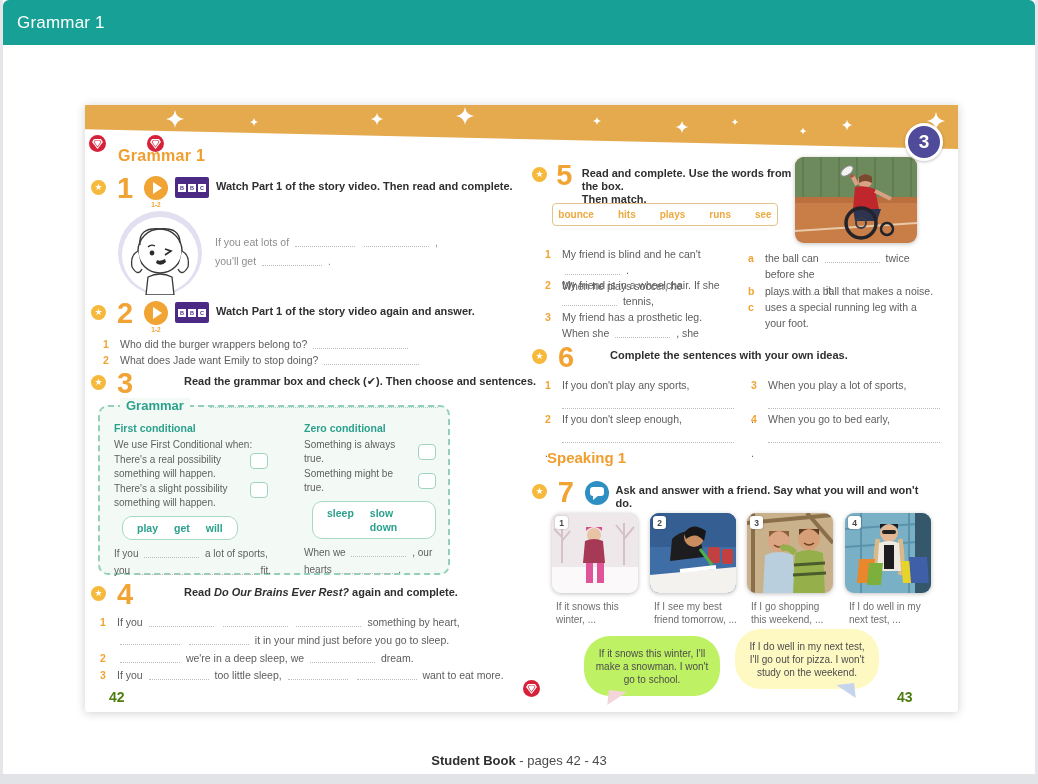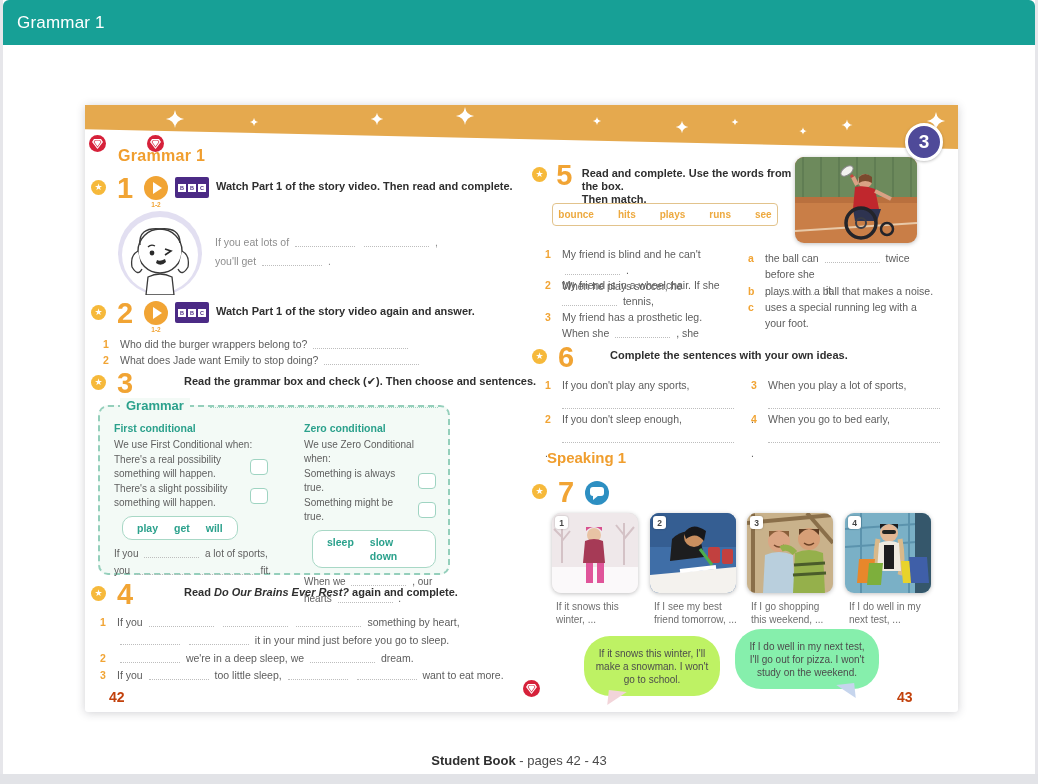--- a/index.html
+++ b/index.html
@@ -48,21 +48,21 @@
   .qnum{color:#f1a434;font-weight:bold;flex:none;width:8px;}
 
   
   .gbox{position:absolute;left:13px;top:300px;width:348px;height:166px;border:2px dashed #94cfbb;
         border-radius:10px;background:#f3faf6;}
   .gbox .gtitle{position:absolute;left:20px;top:-9px;background:#f3faf6;padding:0 6px;
         color:#2ba18c;font-weight:bold;font-size:13px;}
   .gleader{position:absolute;left:110px;top:0;right:10px;border-top:1.5px dotted #9fd4c2;}
   .gcol{position:absolute;top:14px;font-size:10px;color:#5f5f5f;line-height:14px;}
   .ghead{color:#2ba18c;font-weight:bold;font-size:10.5px;margin-bottom:3px;}
-  .opt{display:flex;align-items:center;gap:8px;margin-top:1px;}
+  .opt{display:flex;align-items:flex-start;gap:8px;margin-top:1px;}
   .cb{width:16px;height:14px;border:1.5px solid #9fd4c2;border-radius:4px;background:#fff;flex:none;}
   .chipbox{display:inline-flex;gap:16px;border:1.5px solid #a8d8c6;border-radius:10px;background:#fff;
         padding:4px 14px;margin:6px 0 4px 8px;}
   .chipbox span{color:#2ba18c;font-weight:bold;font-size:10.5px;}
   .gline{margin-top:3px;}
 
   
   .wordbox{position:absolute;left:467px;top:98px;width:196px;display:flex;gap:24px;justify-content:center;
         border:1px solid #e2c38c;border-radius:4px;background:#fff;padding:5px 14px;}
   .wordbox span{color:#eda93f;font-weight:bold;font-size:10px;}
@@ -76,27 +76,27 @@
   .period{color:#5d5d5d;font-size:10.5px;}
 
   .speak-title{font-size:15px;font-weight:bold;color:#f09e2e;}
   .chat{width:24px;height:24px;border-radius:50%;background:#2d8fc2;position:relative;flex:none;margin-top:1px;}
   .chat::before{content:"";position:absolute;left:5px;top:6px;width:14px;height:9px;background:#fff;border-radius:3px;}
   .chat::after{content:"";position:absolute;left:8px;top:14px;border-top:5px solid #fff;border-right:6px solid transparent;}
 
   .bubble{position:absolute;border-radius:26px;padding:8px 10px;font-size:10px;line-height:13px;color:#4c4c4c;
         text-align:center;display:flex;align-items:center;justify-content:center;}
   .bubble.pink{background:#bef264;}
-  .bubble.blue{background:#86efac;}
+  .bubble.blue{background:#fef9c3;}
   .bubble.pink::after{content:"";position:absolute;bottom:-10px;left:24px;width:0;height:0;
         border-top:15px solid #f2d4d9;border-right:18px solid transparent;transform:rotate(6deg);}
   .bubble.blue::after{content:"";position:absolute;bottom:-10px;right:24px;width:0;height:0;
         border-top:15px solid #c6d5ed;border-left:18px solid transparent;transform:rotate(-6deg);}
 
-  .pgnum{font-size:14px;font-weight:bold;color:#c2410c;}
+  .pgnum{font-size:14px;font-weight:bold;color:#4d7c0f;}
   .footer{position:absolute;left:0;right:0;bottom:16px;text-align:center;font-size:13px;color:#3c3c3c;z-index:41;}
   .footer .fb{font-weight:bold;color:#2f2f2f;}
   .footer .fp{color:#4a4a4a;}
 </style>
 </head>
 <body>
 
 <div class="frame">
   <div class="topbar">
     <span>Grammar 1</span>
@@ -245,21 +245,20 @@
         </div>
         <div class="gline">
           <span>you</span>
           <span class="blank w55"></span>
           <span class="blank w55"></span>
           <span>fit.</span>
         </div>
       </div>
       <div class="gcol" style="left:204px;width:132px;">
         <div class="ghead">Zero conditional</div>
-        <div>We use Zero Conditional when:</div>
         <div class="opt" style="align-items:center;">
           <span style="width:112px;">Something is always true.</span>
           <span class="cb"></span>
         </div>
         <div class="opt" style="align-items:center;">
           <span style="width:112px;">Something might be true.</span>
           <span class="cb"></span>
         </div>
         <div class="chipbox">
           <span>sleep</span>
@@ -439,20 +438,21 @@
     </div>
 
     <div class="abs speak-title" style="left:462px;top:344px;">Speaking 1</div>
 
     <div class="exrow" style="left:447px;top:375px;width:400px;">
       <span class="star">
           <i>★</i>
         </span>
       <span class="bignum">7</span>
       <span class="chat"></span>
+      <div class="instr">Ask and answer with a friend. Say what you will and won't do.</div>
     </div>
 
     <div class="photo" style="left:467px;top:408px;width:86px;height:80px;">
       <span class="tag">1</span>
       <svg width="86" height="80" viewBox="0 0 86 80">
         <rect width="86" height="80" fill="#efe8ea"></rect>
         <g stroke="#d4c2c6" stroke-width="2">
             <path d="M10 50 V14 M10 24 L2 16 M10 28 L18 18"></path>
             <path d="M72 52 V10 M72 22 L64 12 M72 26 L82 14"></path>
           </g>

